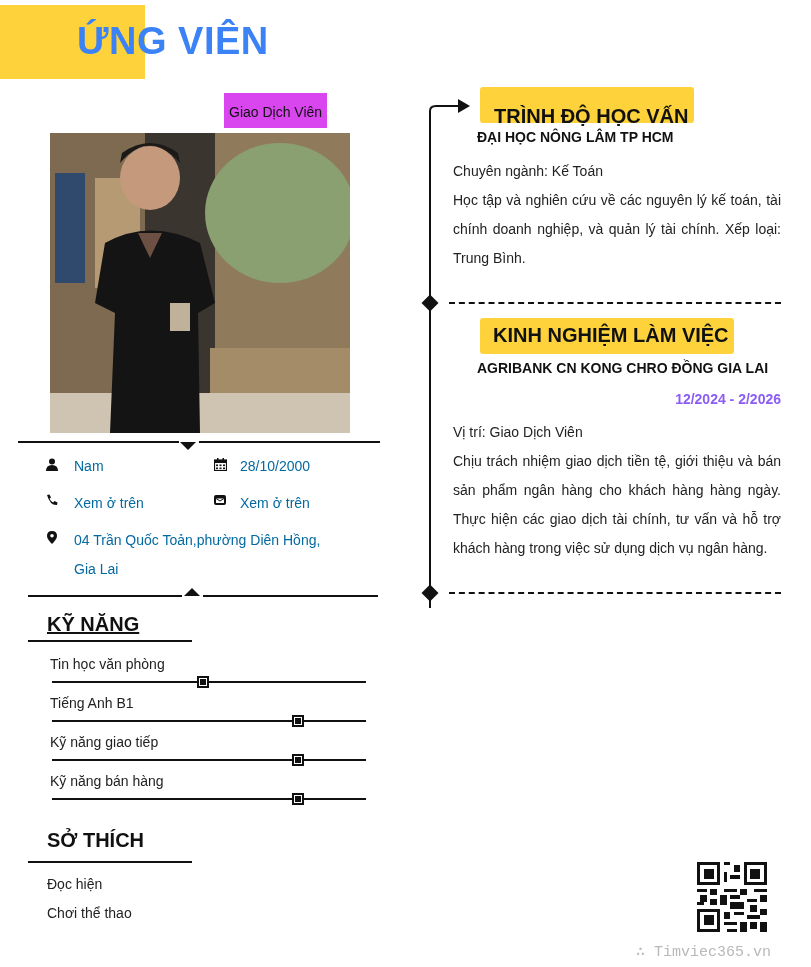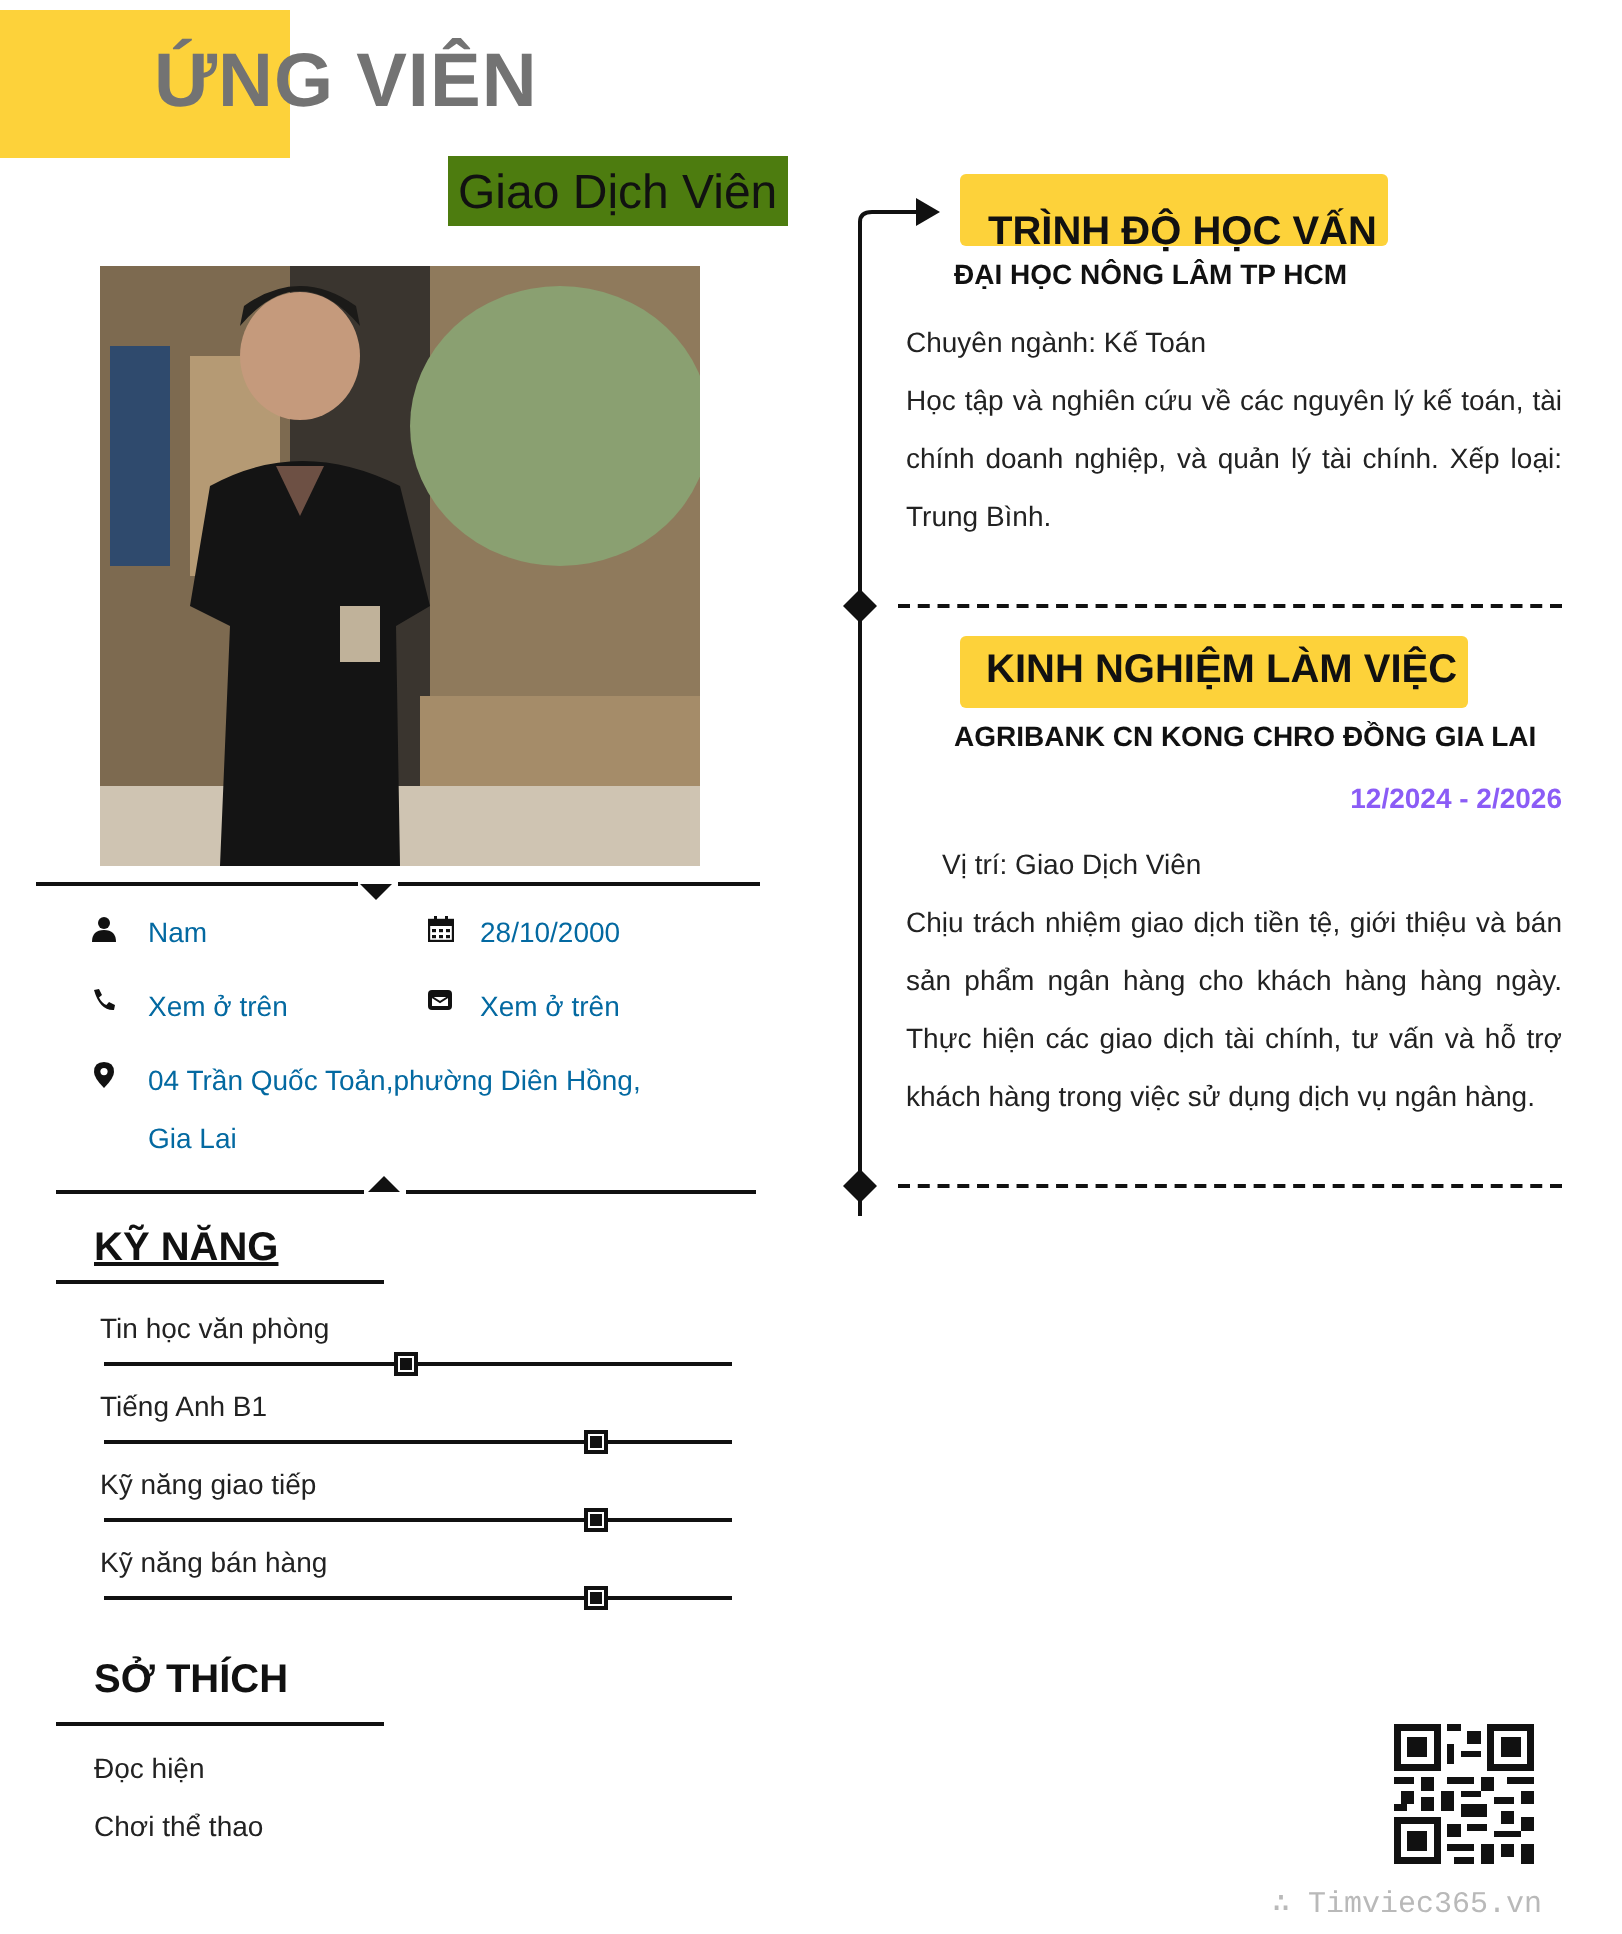--- a/index.html
+++ b/index.html
@@ -1,22 +1,22 @@
 <!DOCTYPE html>
 <html><head>
 <meta charset="utf-8">
 <style>
   * { box-sizing: border-box; margin: 0; padding: 0; }
   html, body { width: 811px; height: 967px; background: #ffffff; overflow: hidden; }
   body { position: relative; font-family: "Liberation Sans", "DejaVu Sans", sans-serif; color: #222; }
 
   .title-block { position: absolute; left: 0; top: 5px; width: 145px; height: 74px; background: #fdd23a; }
-  .name-title { position: absolute; left: 77px; top: 22px; font-size: 38px; font-weight: bold; color: #737373; letter-spacing: 0.5px; line-height: 1; }
-
-  .position-badge { position: absolute; left: 224px; top: 78px; height: 35px; padding: 0 5px; background: #4d7c0f; font-size: 24px; color: #111; line-height: 38px; }
+  .name-title { position: absolute; left: 77px; top: 22px; font-size: 38px; font-weight: bold; color: #3b82f6; letter-spacing: 0.5px; line-height: 1; }
+
+  .position-badge { position: absolute; left: 224px; top: 93px; height: 35px; padding: 0 5px; background: #d946ef; font-size: 14px; color: #111; line-height: 38px; }
 
   .photo { position: absolute; left: 50px; top: 133px; width: 300px; height: 300px; overflow: hidden; background: #8a7558; }
   .photo svg { display: block; }
 
   .rule { position: absolute; height: 2px; background: #111; }
   .tri-down { position: absolute; width: 0; height: 0; border-left: 8px solid transparent; border-right: 8px solid transparent; border-top: 8px solid #111; }
   .tri-up { position: absolute; width: 0; height: 0; border-left: 8px solid transparent; border-right: 8px solid transparent; border-bottom: 8px solid #111; }
 
   .info-row { position: absolute; font-size: 14px; color: #0369a1; line-height: 29px; }
   .info-icon { position: absolute; width: 14px; height: 14px; color: #111; font-size: 12px; text-align: center; line-height: 14px; }
@@ -171,21 +171,21 @@
 <div class="brush" style="left:480px; top:87px; width:214px;"></div>
 <div class="brush-h" style="left:494px; top:105px;">TRÌNH ĐỘ HỌC VẤN</div>
 <div class="r-bold" style="top:129px;">ĐẠI HỌC NÔNG LÂM TP HCM</div>
 <div class="r-text" style="top:157px;">Chuyên ngành: Kế Toán</div>
 <div class="r-text" style="top:186px;">Học tập và nghiên cứu về các nguyên lý kế toán, tài chính doanh nghiệp, và quản lý tài chính. Xếp loại: Trung Bình.</div>
 
 <div class="brush" style="left:480px; top:318px; width:254px;"></div>
 <div class="brush-h" style="left:493px; top:324px;">KINH NGHIỆM LÀM VIỆC</div>
 <div class="r-bold" style="top:360px;">AGRIBANK CN KONG CHRO ĐỒNG GIA LAI</div>
 <div class="r-date" style="top:391px;">12/2024 - 2/2026</div>
-<div class="r-text" style="top:418px;margin-left:18px;">Vị trí: Giao Dịch Viên</div>
+<div class="r-text" style="top:418px;">Vị trí: Giao Dịch Viên</div>
 <div class="r-text" style="top:447px;">Chịu trách nhiệm giao dịch tiền tệ, giới thiệu và bán sản phẩm ngân hàng cho khách hàng hàng ngày. Thực hiện các giao dịch tài chính, tư vấn và hỗ trợ khách hàng trong việc sử dụng dịch vụ ngân hàng.</div>
 
 <div class="qr">
   <svg width="70" height="70" viewBox="0 0 21 21" shape-rendering="crispEdges">
     <rect width="21" height="21" fill="#fff"></rect>
     <g fill="#111">
       <rect x="0" y="0" width="7" height="1"></rect>
         <rect x="0" y="6" width="7" height="1"></rect>
         <rect x="0" y="0" width="1" height="7"></rect>
         <rect x="6" y="0" width="1" height="7"></rect>

